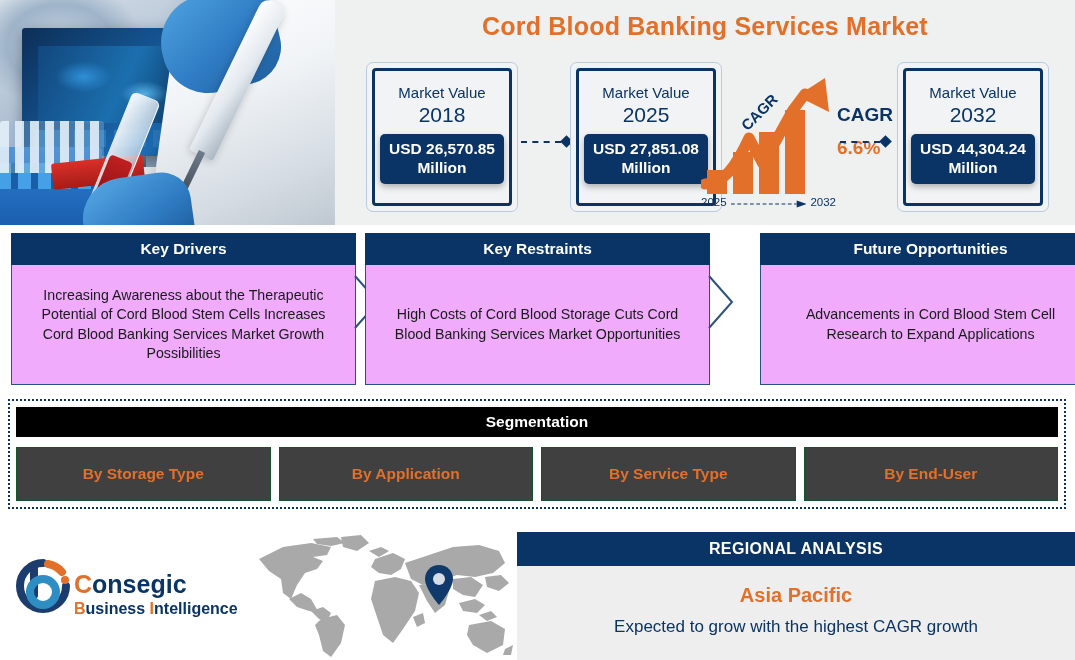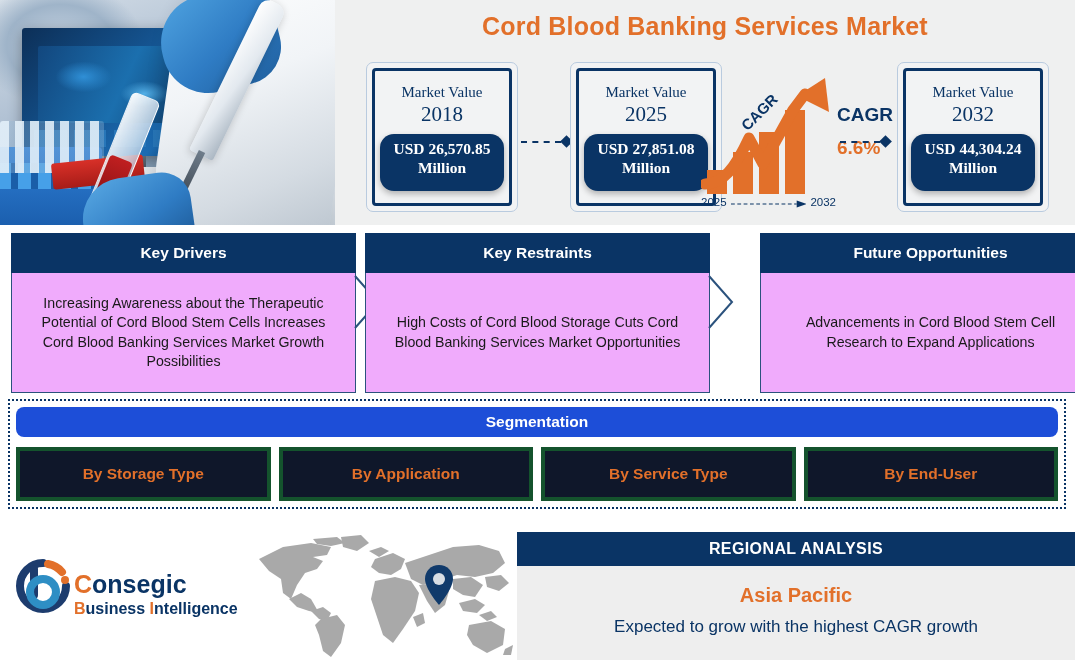--- a/index.html
+++ b/index.html
@@ -142,30 +142,29 @@
     border: 1px solid #b9cbdf; border-radius: 7px;
     background: #f2f3f4;
     padding: 5px;
   }
   .val-inner {
     width: 100%; height: 100%;
     border: 3px solid #0a3465; border-radius: 4px;
     background: #f2f3f4;
     display: flex; flex-direction: column; align-items: center;
     padding-top: 13px;
-    font-family: Liberation Serif, serif;
   }
   .val-label { font-size: 15px; color: #0a3465; line-height: 1.15; }
   .val-year { font-size: 21px; color: #0a3465; line-height: 1.2; margin-top: 1px; }
   .val-amount {
     margin-top: 7px; width: 124px;
     background: #0a3465; color: #ffffff;
-    border-radius: 14px;
+    border-radius: 5px;
     font-size: 15.5px; font-weight: bold; text-align: center;
-    padding: 6px 2px 14px;
+    padding: 6px 2px 7px;
     line-height: 1.18;
     box-shadow: 0 3px 6px rgba(0,0,0,.28);
   }
   #card2024 { left: 31px; }
   #card2025 { left: 235px; }
   #card2032 { left: 562px; }
 
   .dot-connector {
     position: absolute; top: 137px; width: 52px; height: 10px;
   }
@@ -192,21 +191,21 @@
     flex: 1; margin: 0 4px; position: relative; height: 8px;
   }
   .cagr-text { position: absolute; left: 136px; top: 32px; width: 70px; }
   .cagr-text .c-title { font-size: 19px; font-weight: bold; color: #0a3465; }
   .cagr-text .c-value { font-size: 19px; font-weight: bold; color: #e2702a; margin-top: 11px; }
 
   
   .keys { position: absolute; left: 0; top: 227px; width: 1075px; height: 165px; }
   .kbox { position: absolute; top: 6px; width: 345px; height: 155px; }
   .kbox .khead {
-    height: 40px; background: #0a3465; color: #fff;
+    height: 32px; background: #0a3465; color: #fff;
     font-size: 15.5px; font-weight: bold;
     display: flex; align-items: center; justify-content: center;
   }
   .kbox .kbody {
     height: 120px;
     border: 1px solid #2b527d; border-top: none;
     background: #f0abfc;
     display: flex; align-items: center; justify-content: center;
     padding: 6px 14px;
     text-align: center; font-size: 14.2px; color: #1a1a1a; line-height: 1.35;
@@ -220,29 +219,29 @@
   #chev1 { left: 354px; }
   #chev2 { left: 708px; }
 
   
   .segwrap {
     position: absolute; left: 8px; top: 399px; width: 1058px; height: 110px;
     border: 2px dotted #0a3465;
     padding: 6px;
   }
   .seghead {
-    height: 30px; background: #1d4ed8; color: #fff;
+    height: 30px; background: #000000; color: #fff;
     font-size: 15.5px; font-weight: bold;
-    display: flex; align-items: center; justify-content: center; border-radius: 8px;
+    display: flex; align-items: center; justify-content: center;
   }
   .segrow {
     margin-top: 10px; height: 54px; display: flex; gap: 8px;
   }
   .segcell {
-    flex: 1; background: #0f172a; border: 4px solid #14532d;
+    flex: 1; background: #404040; border: 1px solid #14532d;
     display: flex; align-items: center; justify-content: center;
     color: #e2702a; font-size: 15.5px; font-weight: bold;
   }
 
   
   .footer { position: absolute; left: 0; top: 515px; width: 1075px; height: 145px; }
   .logo-wrap { position: absolute; left: 12px; top: 40px; width: 235px; height: 66px; }
   .logo-mark { position: absolute; left: 0; top: 0; width: 62px; height: 62px; }
   .logo-text { position: absolute; left: 62px; top: 16px; }
   .logo-line1 { font-size: 25px; font-weight: bold; color: #0a3465; line-height: 1.1; }

